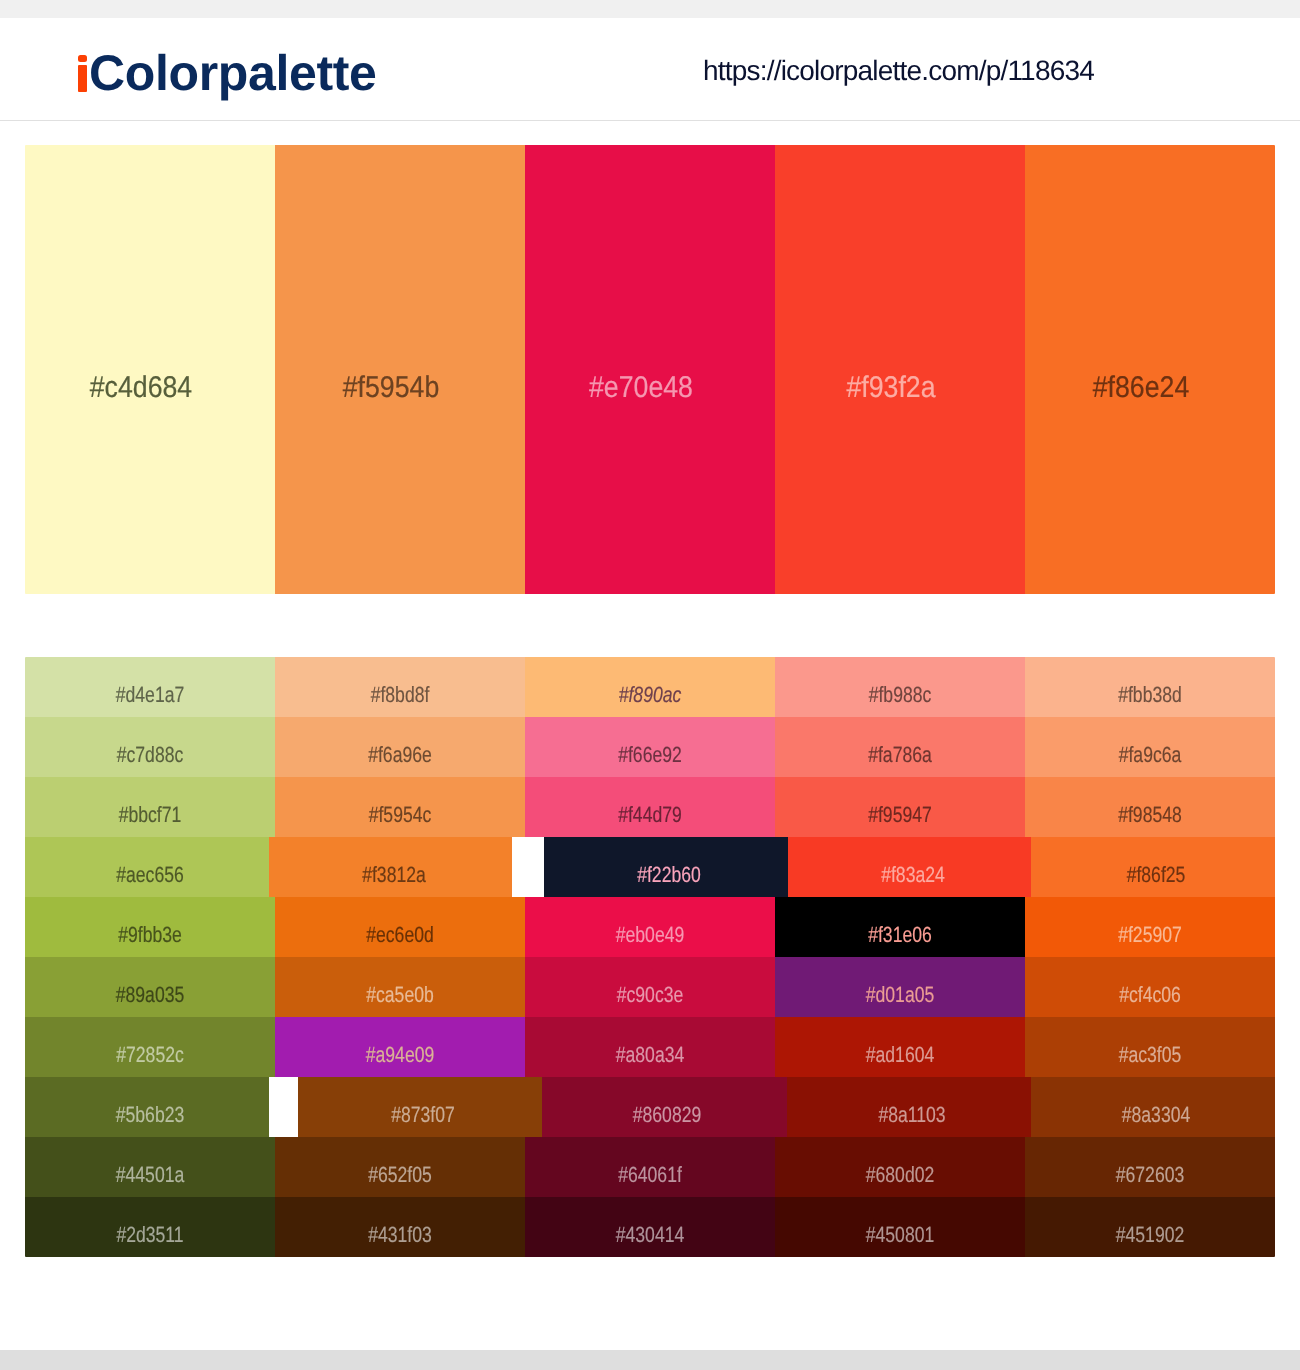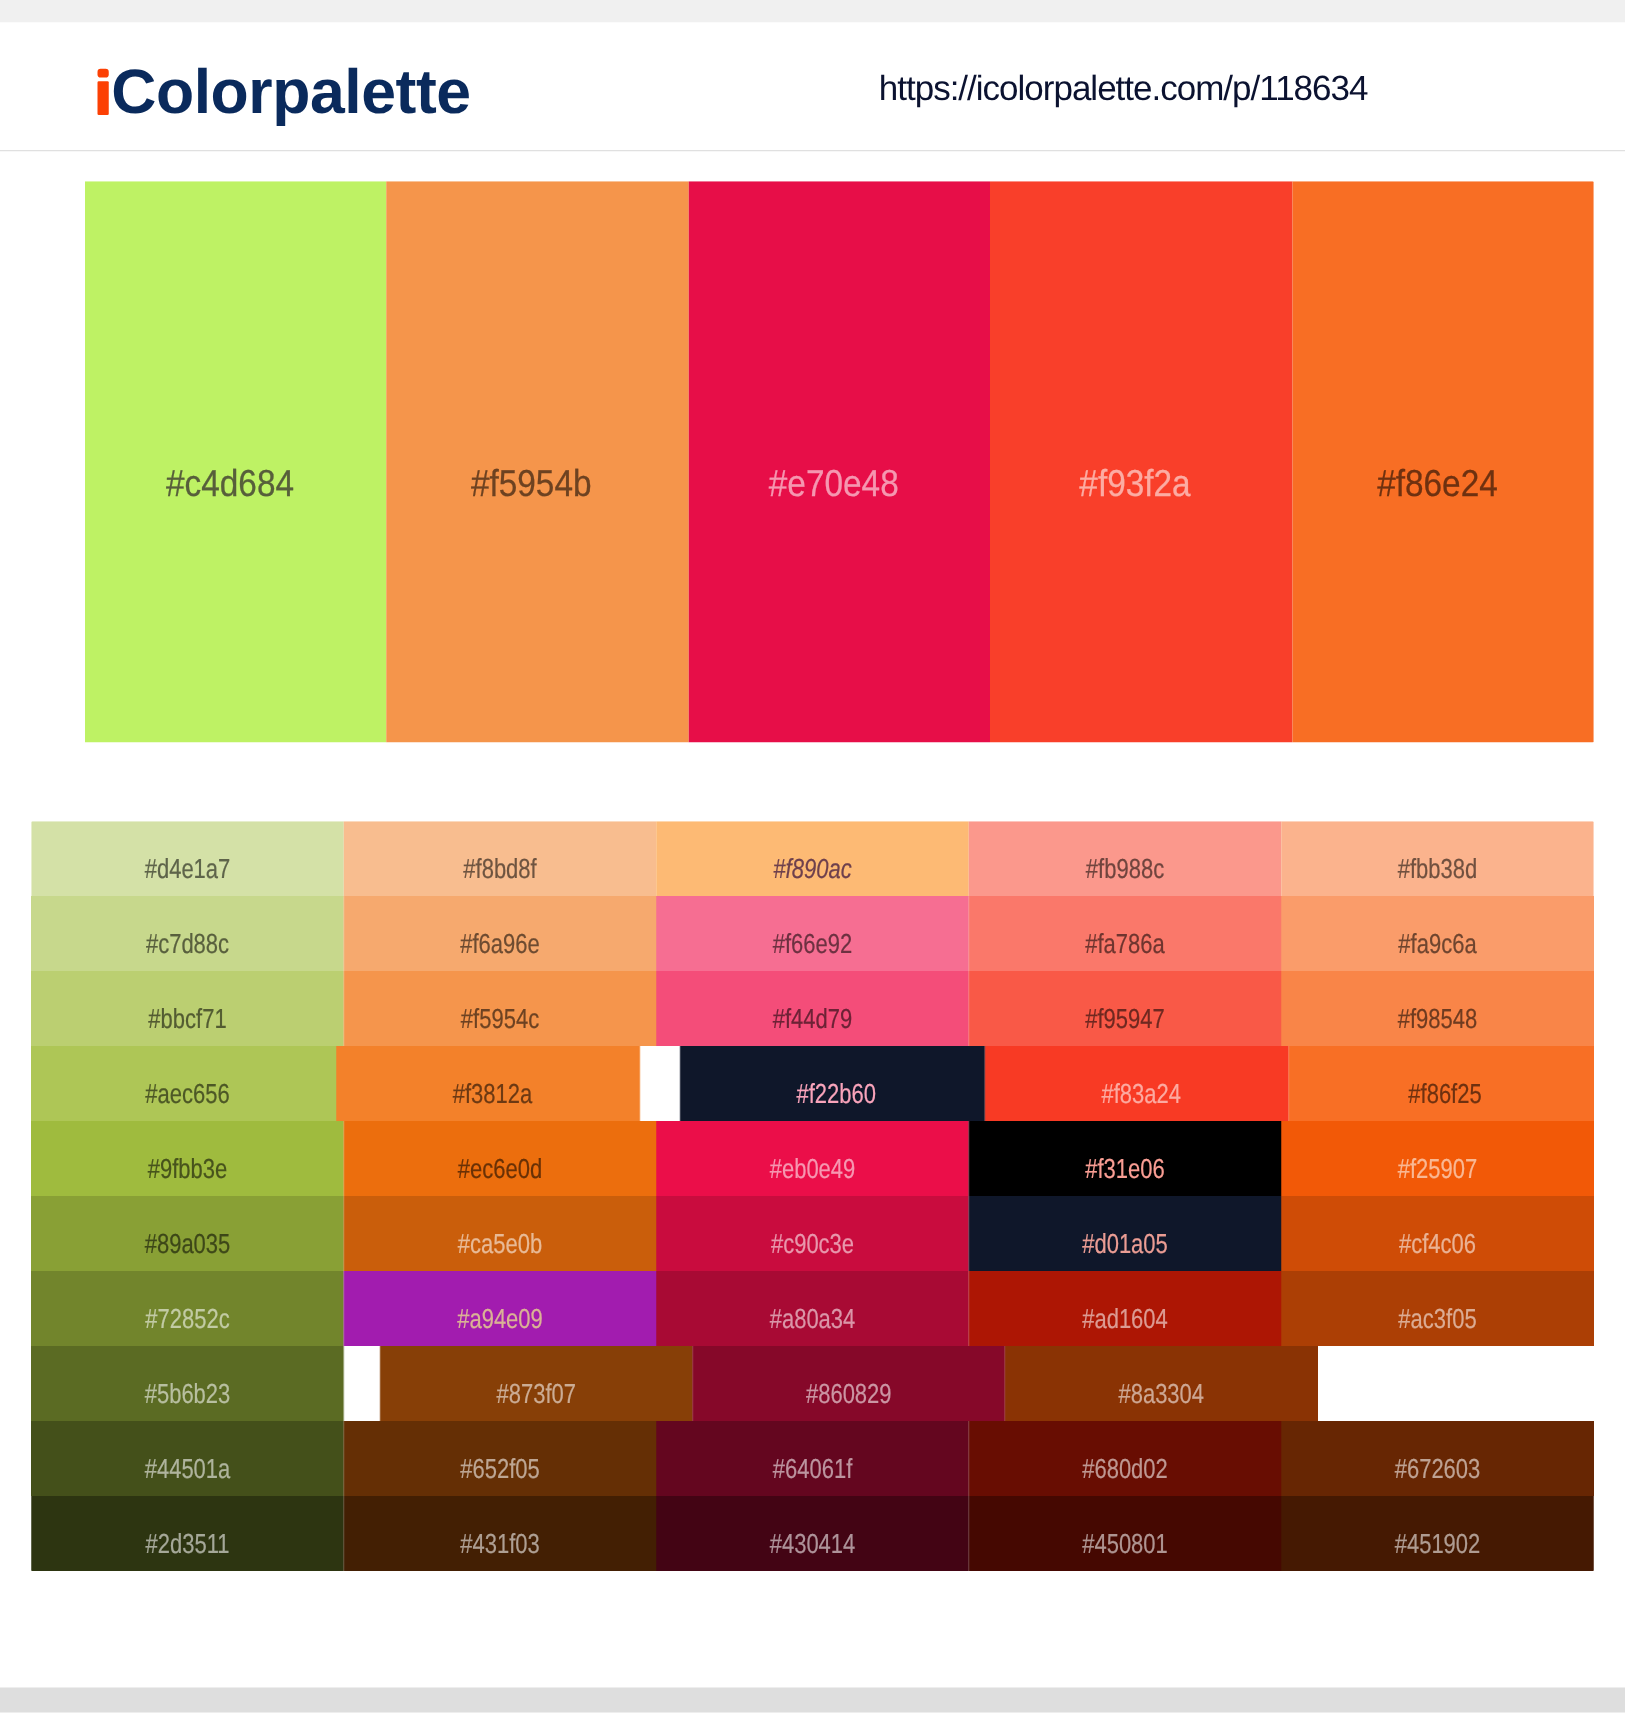--- a/index.html
+++ b/index.html
@@ -39,21 +39,21 @@
 
 <div id="topbar" style="background: rgb(240, 240, 240);"></div>
 
 <div id="divider" style="background: rgb(224, 224, 224);"></div>
 <div id="header">
   <div id="logo"><span class="li"><i class="dot" style="background: rgb(252, 64, 4);"></i><i class="stem" style="background: rgb(252, 64, 4);"></i></span><span class="lt" style="color: rgb(10, 42, 92);">Colorpalette</span></div>
   <div id="url" style="color: rgb(11, 18, 48);">https://icolorpalette.com/p/118634</div>
 </div>
 
 <div id="swatches">
-    <div class="sw" style="background: #bef264; margin-left: 43px;">
+    <div class="sw" style="background: #fef9c3;">
       <div class="lbl" style="color: rgb(87, 95, 59);">#c4d684</div>
     </div>
     <div class="sw" style="background: rgb(245, 149, 75);">
       <div class="lbl" style="color: rgb(109, 66, 33);">#f5954b</div>
     </div>
     <div class="sw" style="background: rgb(231, 14, 72);">
       <div class="lbl" style="color: rgb(245, 151, 176);">#e70e48</div>
     </div>
     <div class="sw" style="background: rgb(249, 63, 42);">
       <div class="lbl" style="color: rgb(252, 172, 163);">#f93f2a</div>
@@ -152,21 +152,21 @@
     <div class="trow">
       <div class="tcell" style="background: rgb(137, 160, 53);">
         <div class="lbl" style="color: rgb(61, 71, 24);">#89a035</div>
       </div>
       <div class="tcell" style="background: rgb(202, 94, 11);">
         <div class="lbl" style="color: rgb(232, 186, 150);">#ca5e0b</div>
       </div>
       <div class="tcell" style="background: rgb(201, 12, 62);">
         <div class="lbl" style="color: rgb(232, 151, 172);">#c90c3e</div>
       </div>
-      <div class="tcell" style="background: #0f172a;">
+      <div class="tcell" style="background: #701a75;">
         <div class="lbl" style="color: rgb(235, 157, 148);">#d01a05</div>
       </div>
       <div class="tcell" style="background: rgb(207, 76, 6);">
         <div class="lbl" style="color: rgb(234, 178, 148);">#cf4c06</div>
       </div>
     </div>
     <div class="trow">
       <div class="tcell" style="background: rgb(114, 133, 44);">
         <div class="lbl" style="color: rgb(194, 203, 164);">#72852c</div>
       </div>
@@ -186,20 +186,23 @@
     <div class="trow">
       <div class="tcell" style="background: rgb(91, 107, 35);">
         <div class="lbl" style="color: rgb(184, 191, 160);">#5b6b23</div>
       </div>
       <div class="tcell" style="background: rgb(135, 63, 7); margin-left: 29px;">
         <div class="lbl" style="color: rgb(203, 172, 148);">#873f07</div>
       </div>
       <div class="tcell" style="background: rgb(134, 8, 41);">
         <div class="lbl" style="color: rgb(203, 149, 163);">#860829</div>
       </div>
+      <div class="tcell" style="background: rgb(138, 17, 3);">
+        <div class="lbl" style="color: rgb(205, 153, 147);">#8a1103</div>
+      </div>
       <div class="tcell" style="background: rgb(138, 51, 4);">
         <div class="lbl" style="color: rgb(205, 167, 147);">#8a3304</div>
       </div>
     </div>
     <div class="trow">
       <div class="tcell" style="background: rgb(68, 80, 26);">
         <div class="lbl" style="color: rgb(175, 180, 157);">#44501a</div>
       </div>
       <div class="tcell" style="background: rgb(101, 47, 5);">
         <div class="lbl" style="color: rgb(189, 166, 148);">#652f05</div>

